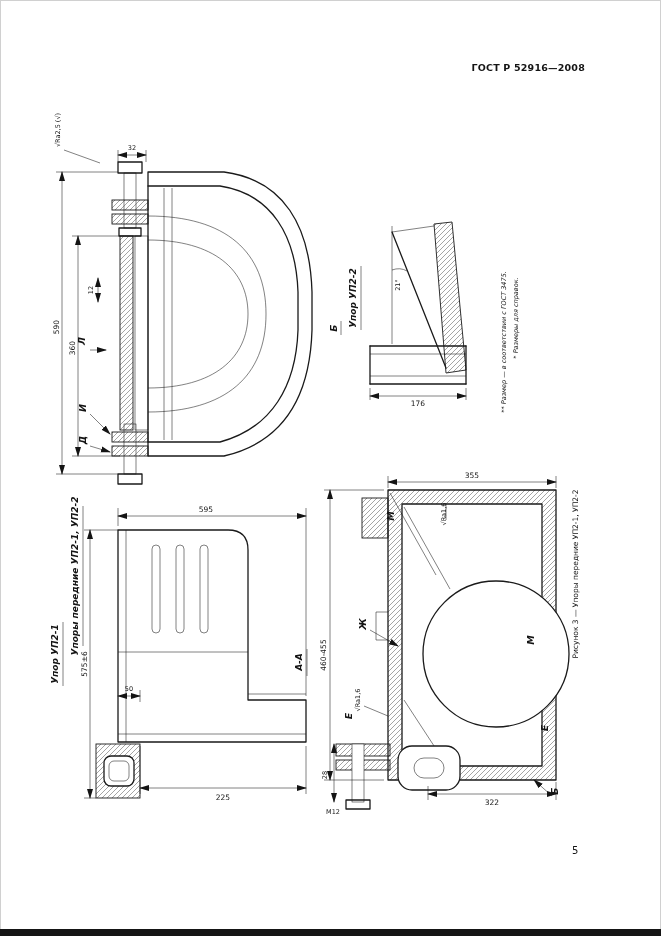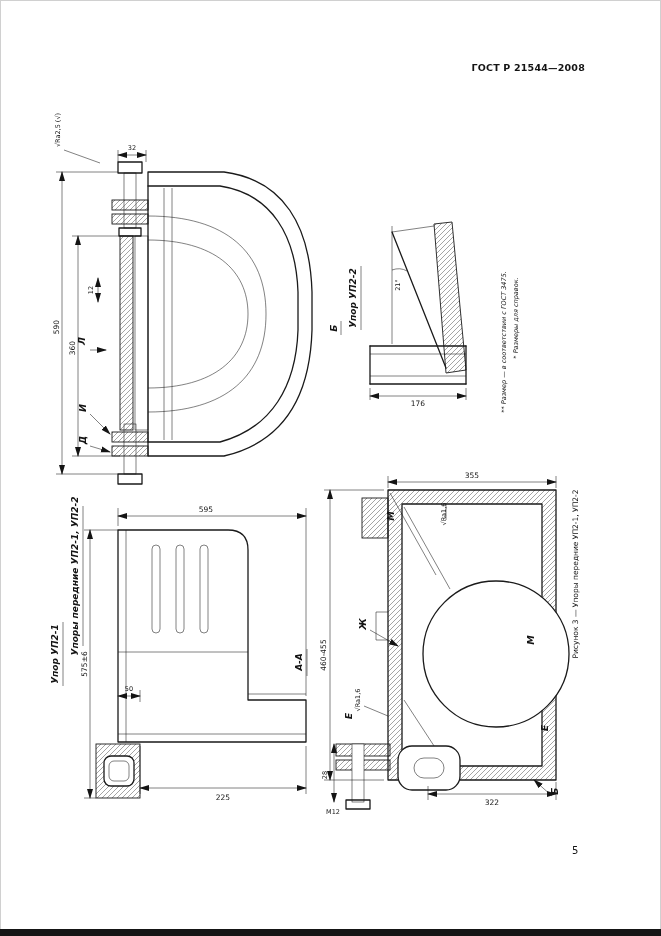--- a/index.html
+++ b/index.html
@@ -28,21 +28,21 @@
   svg text.ttl{font-style:italic;font-weight:bold;font-size:9px;}
   svg text.ltr{font-style:italic;font-weight:bold;font-size:9.5px;}
   svg text.sm{font-size:6.5px;}
   svg text.note{font-size:6.5px;font-style:italic;}
 </style>
 </head>
 <body>
 
 <div class="page">
 
-  <div class="header">ГОСТ Р 21544—2008</div>
+  <div class="header">ГОСТ Р 52916—2008</div>
 
   <svg width="661" height="936" viewBox="0 0 661 936">
     <defs>
       <pattern id="hatch" width="5" height="5" patternUnits="userSpaceOnUse">
         <path d="M-1,6 L6,-1" stroke="#4a4a4a" stroke-width="0.5"></path>
       </pattern>
       <marker id="arr" markerWidth="10" markerHeight="8" refX="9" refY="4" orient="auto-start-reverse" markerUnits="userSpaceOnUse">
         <path d="M0,1 L10,4 L0,7 Z" fill="#141414"></path>
       </marker>
     </defs>

